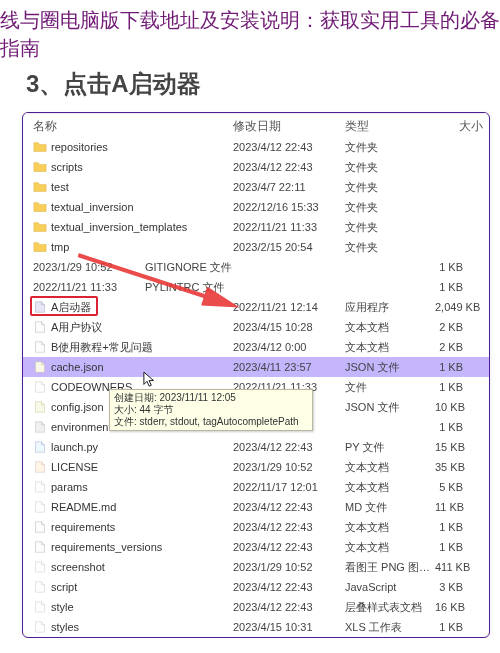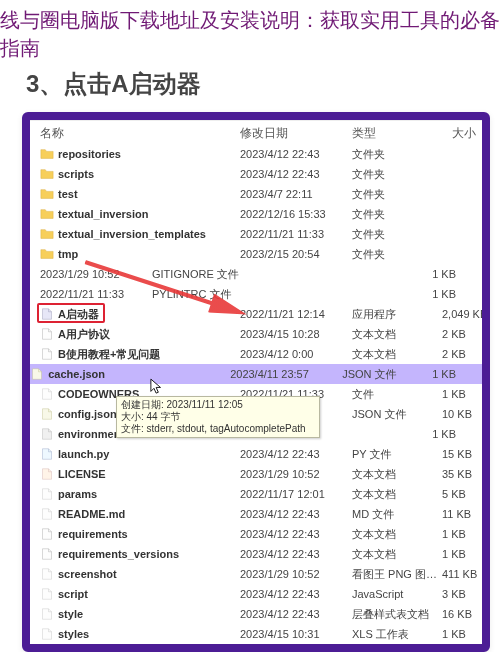--- a/index.html
+++ b/index.html
@@ -16,21 +16,21 @@
       color: #701a75;
     }
     .step-heading {
       font-size: 24px;
       font-weight: 700;
       color: #444;
       padding: 4px 26px 8px;
     }
     .screenshot-box {
       margin: 4px 10px 0 22px;
-      border: 8px solid #4c1d95;
+      border: 1px solid #4c1d95;
       border-radius: 6px;
       background: #fff;
       box-shadow: 0 2px 6px rgba(0,0,0,.08);
       overflow: hidden;
     }
     .header-row {
       display: flex;
       padding: 4px 6px 2px 10px;
       color: #555;
       font-size: 12px;
@@ -55,21 +55,21 @@
       justify-content: flex-end;
     }
     .file-row .icon {
       width: 14px; height: 14px;
       margin-right: 4px;
       flex-shrink: 0;
       display: inline-flex;
       align-items: center;
       justify-content: center;
     }
-    .col-name-cell { display:flex; align-items:center; flex:0 0 200px; overflow:hidden;font-weight:bold; }
+    .col-name-cell { display:flex; align-items:center; flex:0 0 200px; overflow:hidden; }
     .col-date-cell { flex:0 0 112px; color:#444; }
     .col-type-cell { flex:0 0 90px; color:#444; overflow:hidden; text-overflow:ellipsis; }
     .col-size-cell { flex:1; color:#444; text-align:right; padding-right:20px;}
     .highlight-box {
       position: absolute;
       border: 2px solid #d23;
       border-radius: 2px;
       pointer-events: none;
     }
     .red-arrow {

